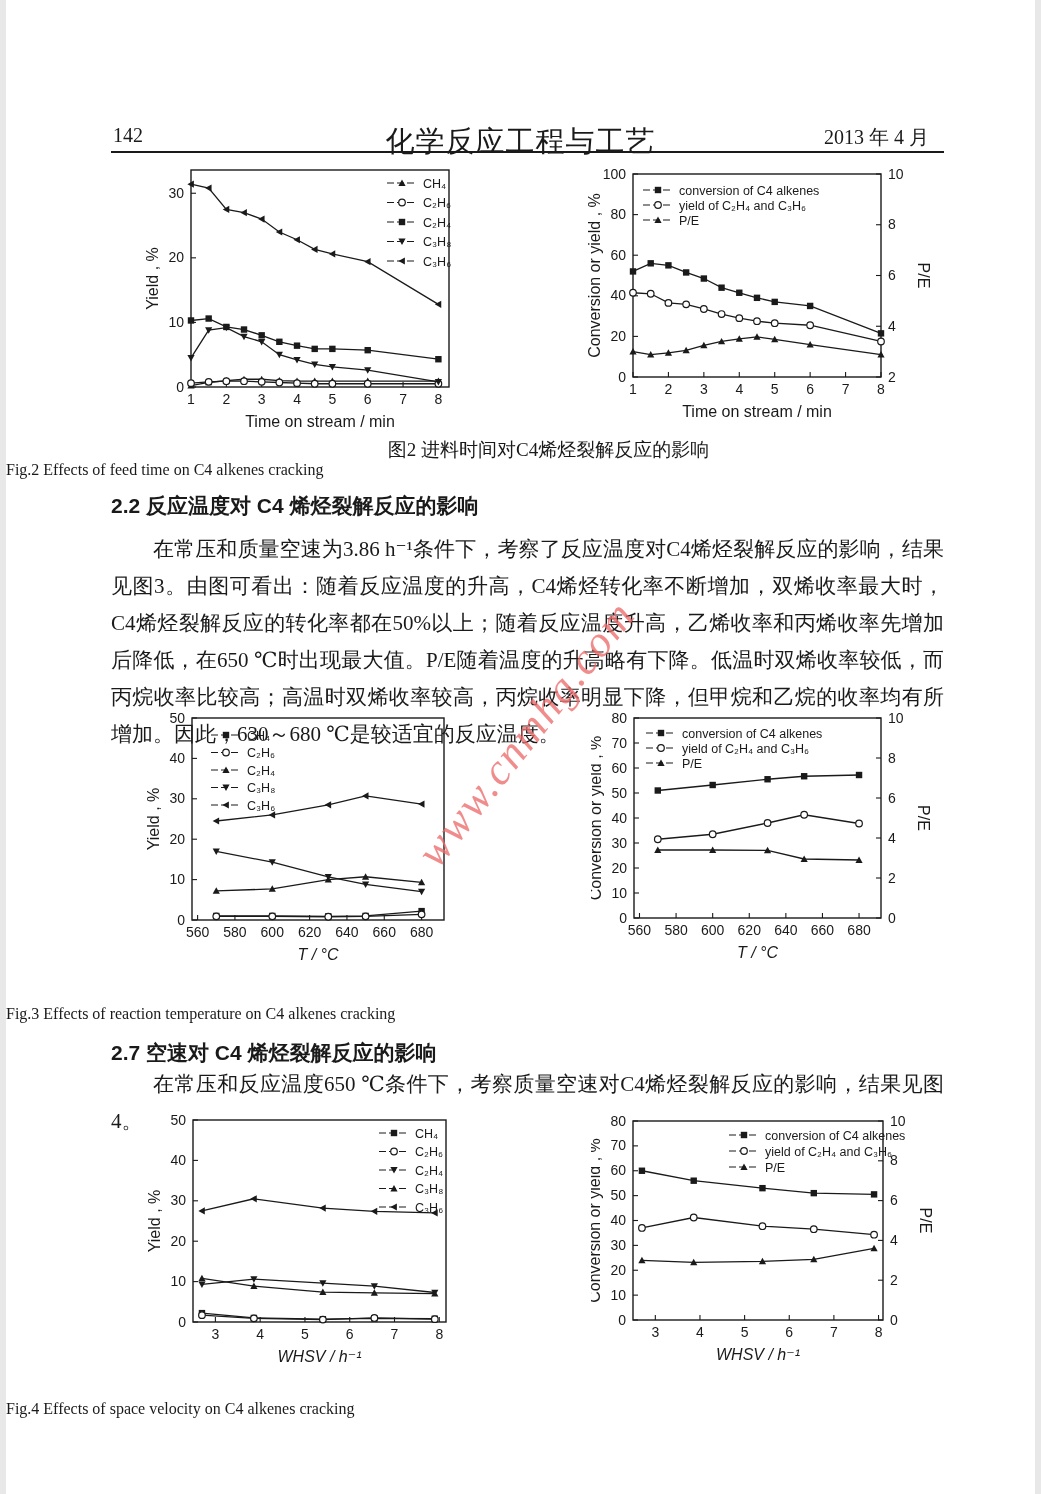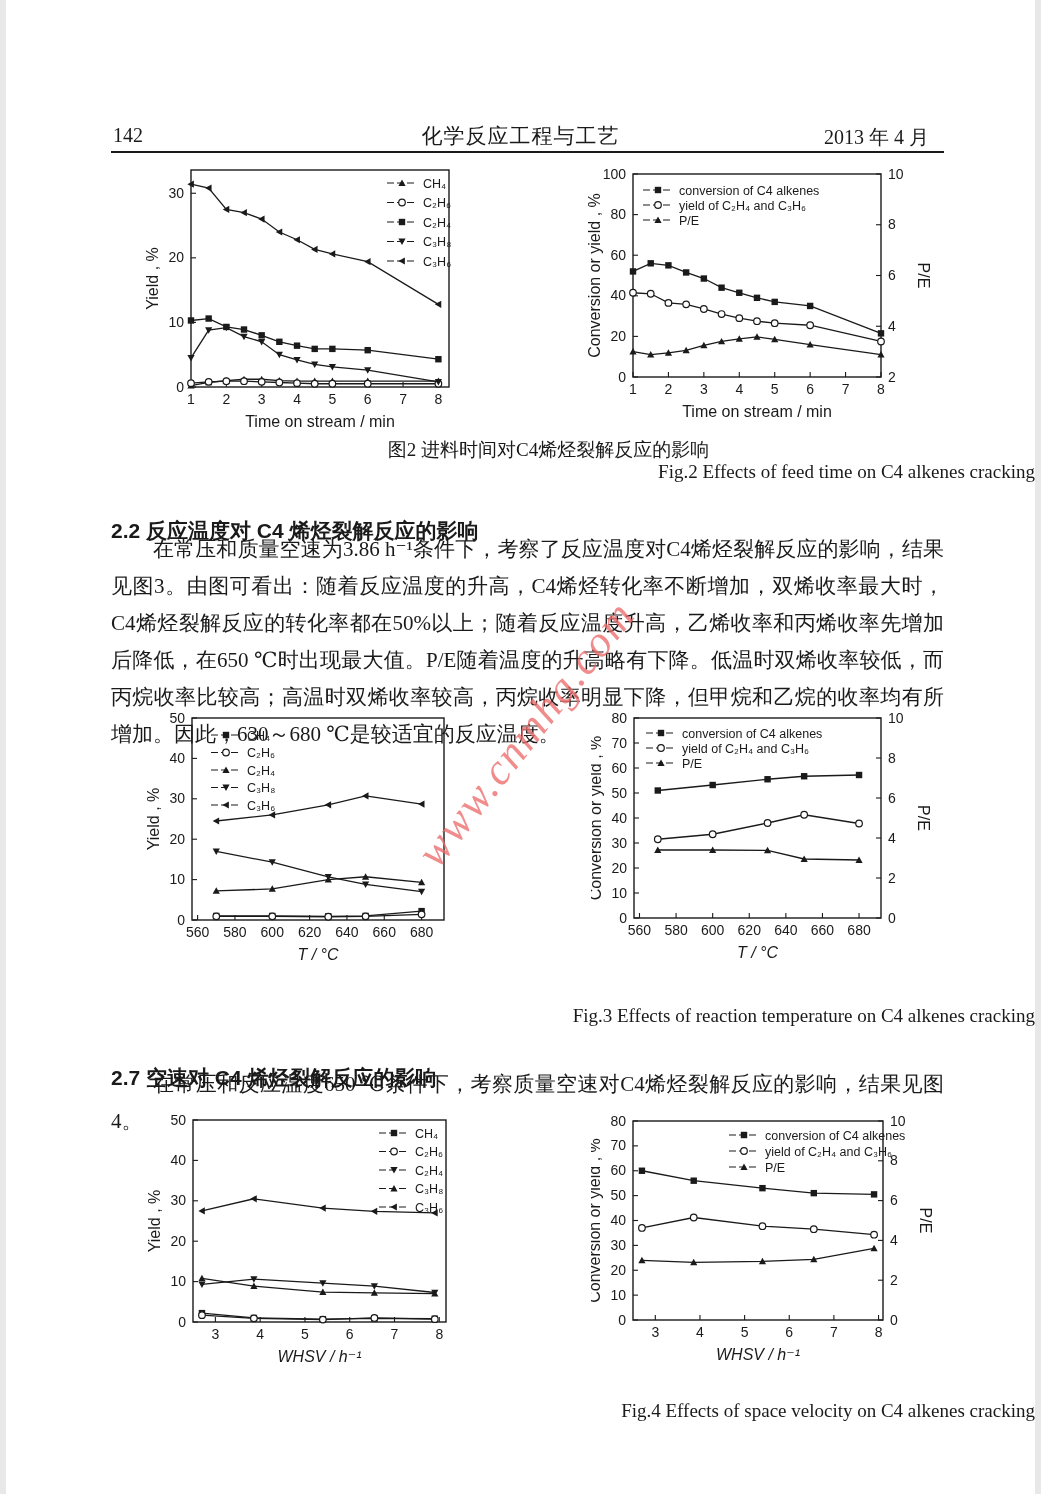--- a/index.html
+++ b/index.html
@@ -1,26 +1,26 @@
 <!DOCTYPE html>
 <html><head>
 <meta charset="utf-8">
 <style>
   html,body{margin:0;padding:0;background:#e8e8e8;}
   .page{position:relative;width:1029px;height:1494px;background:#ffffff;margin:0 auto;overflow:hidden;
         font-family:"Liberation Serif","DejaVu Serif",serif;color:#1a1a1a;}
   .hdr-num{position:absolute;left:107px;top:124px;font-size:20px;}
-  .hdr-journal{position:absolute;left:0;top:122px;width:100%;text-align:center;font-size:21px;letter-spacing:1px;}
+  .hdr-journal{position:absolute;left:0;top:122px;width:100%;text-align:center;font-size:29px;letter-spacing:1px;}
   .hdr-date{position:absolute;right:106px;top:124px;font-size:20px;text-align:right;}
   .hdr-rule{position:absolute;left:105px;top:151px;width:833px;height:2px;background:#1a1a1a;}
   .chart{position:absolute;}
   .chart text{font-family:"Liberation Sans","DejaVu Sans",sans-serif;}
   .zh-caption{position:absolute;left:0;width:100%;text-align:center;font-size:19px;padding-left:28px;}
-  .en-caption{position:absolute;left:0;width:100%;text-align:right;font-size:19px;}
-  .sec-heading{position:absolute;left:105px;font-size:21px;font-weight:bold;font-family:"Liberation Sans","DejaVu Sans",sans-serif;margin-top:25px;}
+  .en-caption{position:absolute;left:0;width:100%;text-align:left;font-size:16px;}
+  .sec-heading{position:absolute;left:105px;font-size:21px;font-weight:bold;font-family:"Liberation Sans","DejaVu Sans",sans-serif;}
   .para{position:absolute;left:105px;width:833px;font-size:21px;line-height:37px;text-align:justify;text-indent:2em;}
   .watermark{position:absolute;left:348px;top:708px;width:344px;text-align:center;
              transform:rotate(-52deg);transform-origin:center center;
              font-size:44px;font-style:italic;letter-spacing:2px;
              color:rgba(236,107,107,0.78);font-family:"Liberation Serif","DejaVu Serif",serif;
              pointer-events:none;}
 </style>
 </head>
 <body>
 

